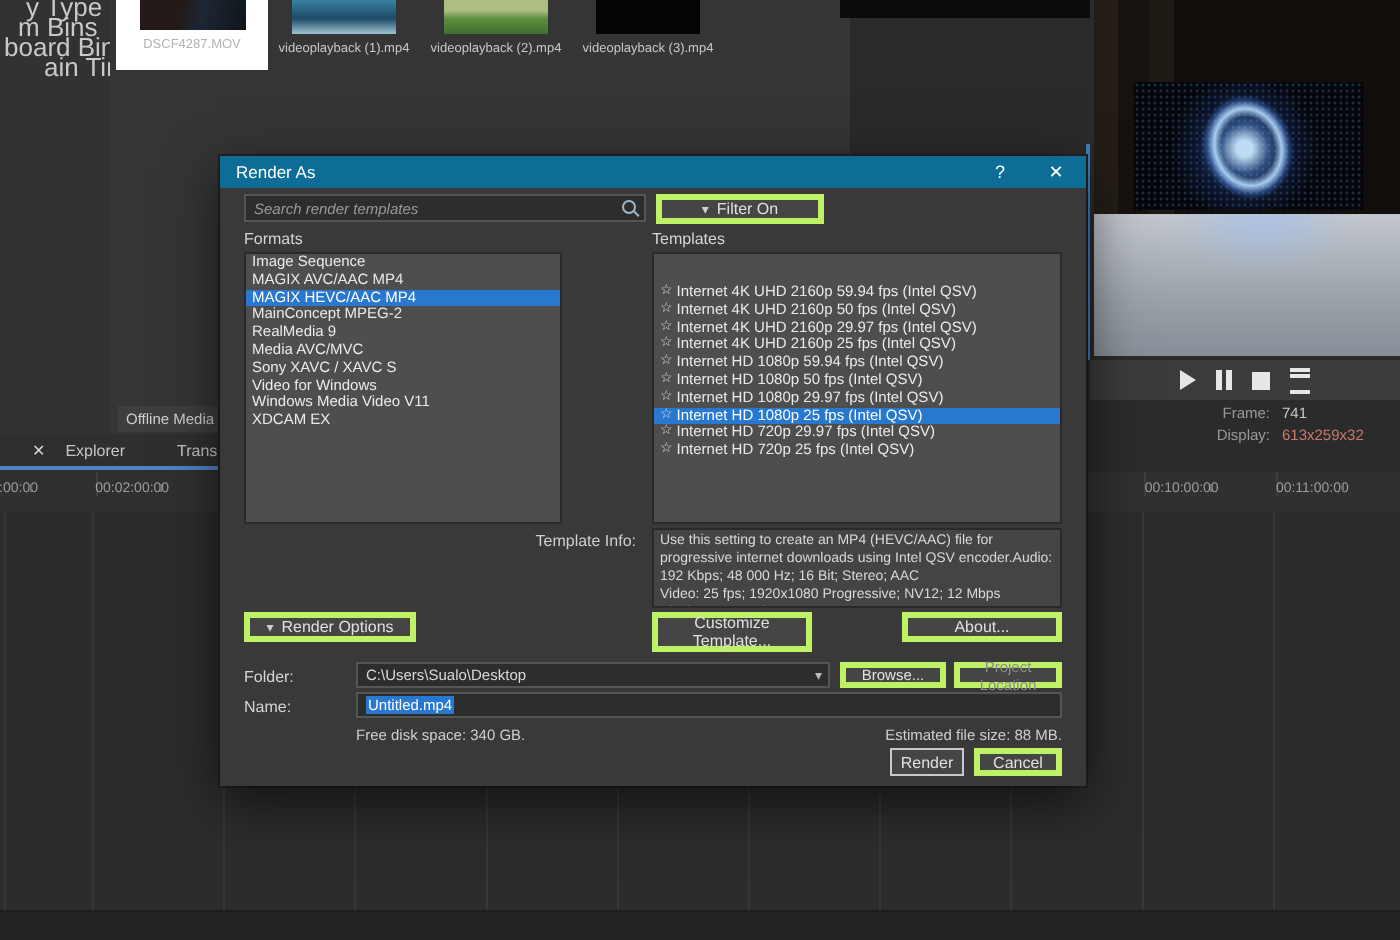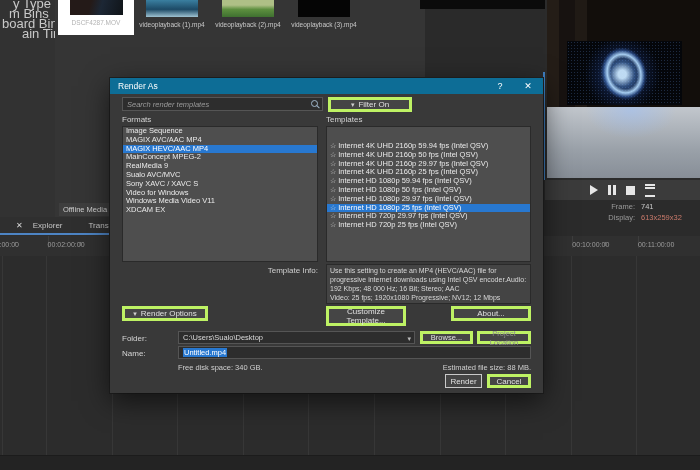--- a/index.html
+++ b/index.html
@@ -86,21 +86,21 @@
   .search-icon::after{content:"";position:absolute;left:5.2px;top:6px;width:3.5px;height:1.2px;background:#9fb6c9;transform:rotate(45deg);}
   .btn{position:absolute;background:#454545;border:3px solid #bef264;color:#e0e0e0;font-size:8px;
        font-family:inherit;display:flex;align-items:center;justify-content:center;box-sizing:border-box;cursor:default;}
   .chev{font-size:7px;color:#cfcfcf;margin-right:4px;}
   .filter-btn{left:218px;top:19px;width:84px;height:15px;}
   .col-label{position:absolute;font-size:8px;color:#d5d5d5;}
   .formats-label{left:12px;top:37px;}
   .templates-label{left:216px;top:37px;}
   .listbox{position:absolute;top:48px;height:136px;background:#4e4e4e;border:1px solid #2a2a2a;
            overflow:hidden;box-sizing:border-box;}
-  .formats-list{left:12px;width:196px;}
+  .formats-list{left:12px;width:159px;}
   .templates-list{left:216px;width:205px;padding-top:15px;}
   .list-item{height:8.8px;line-height:8.8px;font-size:7.5px;color:#eaeaea;padding-left:3px;white-space:nowrap;}
   .list-item.selected{background:#2878d0;color:#fff;}
   .tpl-item{display:flex;align-items:center;gap:2px;}
   .star-icon{font-size:7px;color:#ddd;line-height:8.8px;}
   .tplinfo-label{position:absolute;left:12px;top:188px;width:196px;text-align:right;color:#cfcfcf;}
   .tplinfo-box{position:absolute;left:216px;top:186px;width:205px;height:40px;background:#444;border:1px solid #2a2a2a;
                box-sizing:border-box;padding:1px 3px;font-size:7px;line-height:9px;color:#d8d8d8;overflow:hidden;}
   .render-options-btn{left:12px;top:228px;width:86px;height:15px;}
   .customize-btn{left:216px;top:228px;width:80px;height:20px;}
@@ -236,21 +236,21 @@
     <div class="col-label formats-label">Formats</div>
     <div class="col-label templates-label">Templates</div>
 
     <div class="listbox formats-list">
 
     <div class="list-item idx-0">Image Sequence</div>
         <div class="list-item idx-1">MAGIX AVC/AAC MP4</div>
         <div class="list-item idx-2 selected">MAGIX HEVC/AAC MP4</div>
         <div class="list-item idx-3">MainConcept MPEG-2</div>
         <div class="list-item idx-4">RealMedia 9</div>
-        <div class="list-item idx-5">Sualo AVC/MVC</div>
+        <div class="list-item idx-5">Media AVC/MVC</div>
         <div class="list-item idx-6">Sony XAVC / XAVC S</div>
         <div class="list-item idx-7">Video for Windows</div>
         <div class="list-item idx-8">Windows Media Video V11</div>
         <div class="list-item idx-9">XDCAM EX</div>
       </div>
 
     <div class="listbox templates-list">
 
     <div class="list-item tpl-item idx-0">
         <span class="star-icon">☆</span>

